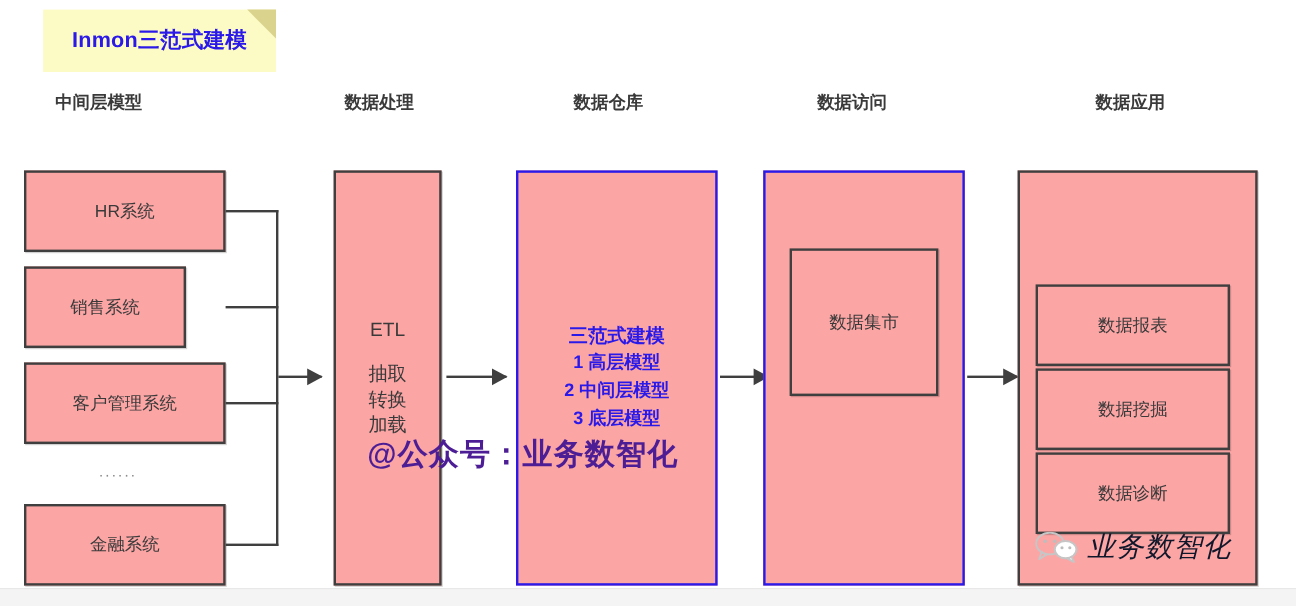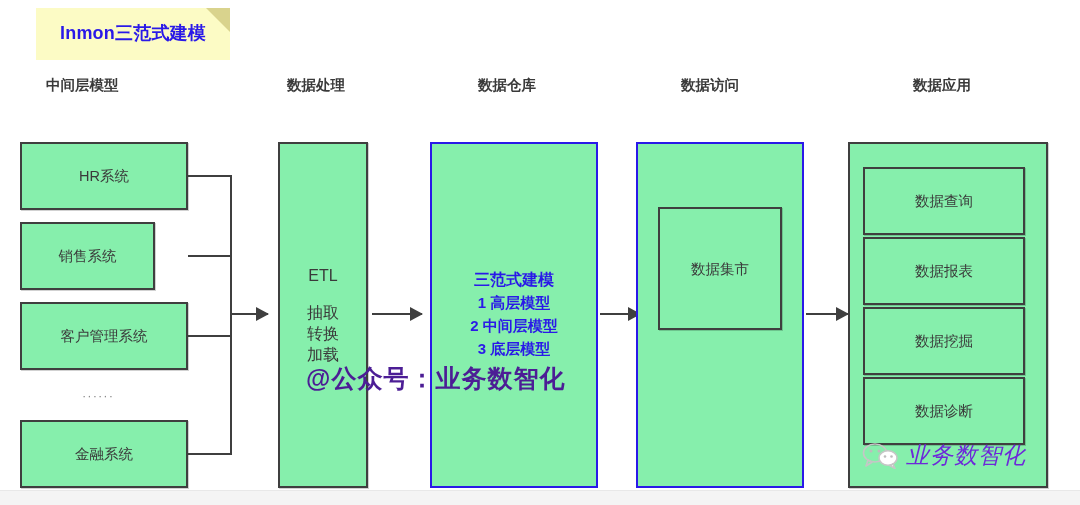--- a/index.html
+++ b/index.html
@@ -55,21 +55,21 @@
     font-size: 14.5px;
     font-weight: bold;
     color: #3a3a3a;
     white-space: nowrap;
   }
 
   
   .box {
     position: absolute;
     box-sizing: border-box;
-    background: #86efac;
+    background: #fca5a5;
     border: 2px solid #3f3f3f;
     box-shadow: 1px 1px 0 rgba(0,0,0,0.18);
   }
   .box.blue {
     border-color: #2a19e8;
     box-shadow: none;
   }
   .box-label {
     position: absolute;
     left: 0;
@@ -163,21 +163,21 @@
     white-space: nowrap;
     letter-spacing: 1px;
   }
   .wm-wechat {
     position: absolute;
     left: 862px;
     top: 440px;
     display: flex;
     align-items: center;
     gap: 6px;
-    color: #6d28d9;
+    color: #0f172a;
     white-space: nowrap;
   }
   .wm-wechat .wm-text {
     font-size: 23px;
     font-style: italic;
     letter-spacing: 1px;
   }
 
   
   .footer-band {
@@ -248,23 +248,20 @@
   <div class="arrow" style="left:600px; top:313px; width:40px;"></div>
 
   <div class="box blue" style="left:636px; top:142px; width:168px; height:346px;padding-left:40px;">
     <div class="box" style="left:20px; top:63px; width:124px; height:123px;">
       <div class="box-label">数据集市</div>
     </div>
   </div>
   <div class="arrow" style="left:806px; top:313px; width:42px;"></div>
 
   <div class="box" style="left:848px; top:142px; width:200px; height:346px;">
-    <div class="box" style="left:13px; top:23px; width:162px; height:68px;">
-      <div class="box-label">数据查询</div>
-    </div>
     <div class="box" style="left:13px; top:93px; width:162px; height:68px;">
       <div class="box-label">数据报表</div>
     </div>
     <div class="box" style="left:13px; top:163px; width:162px; height:68px;">
       <div class="box-label">数据挖掘</div>
     </div>
     <div class="box" style="left:13px; top:233px; width:162px; height:68px;">
       <div class="box-label">数据诊断</div>
     </div>
   </div>

